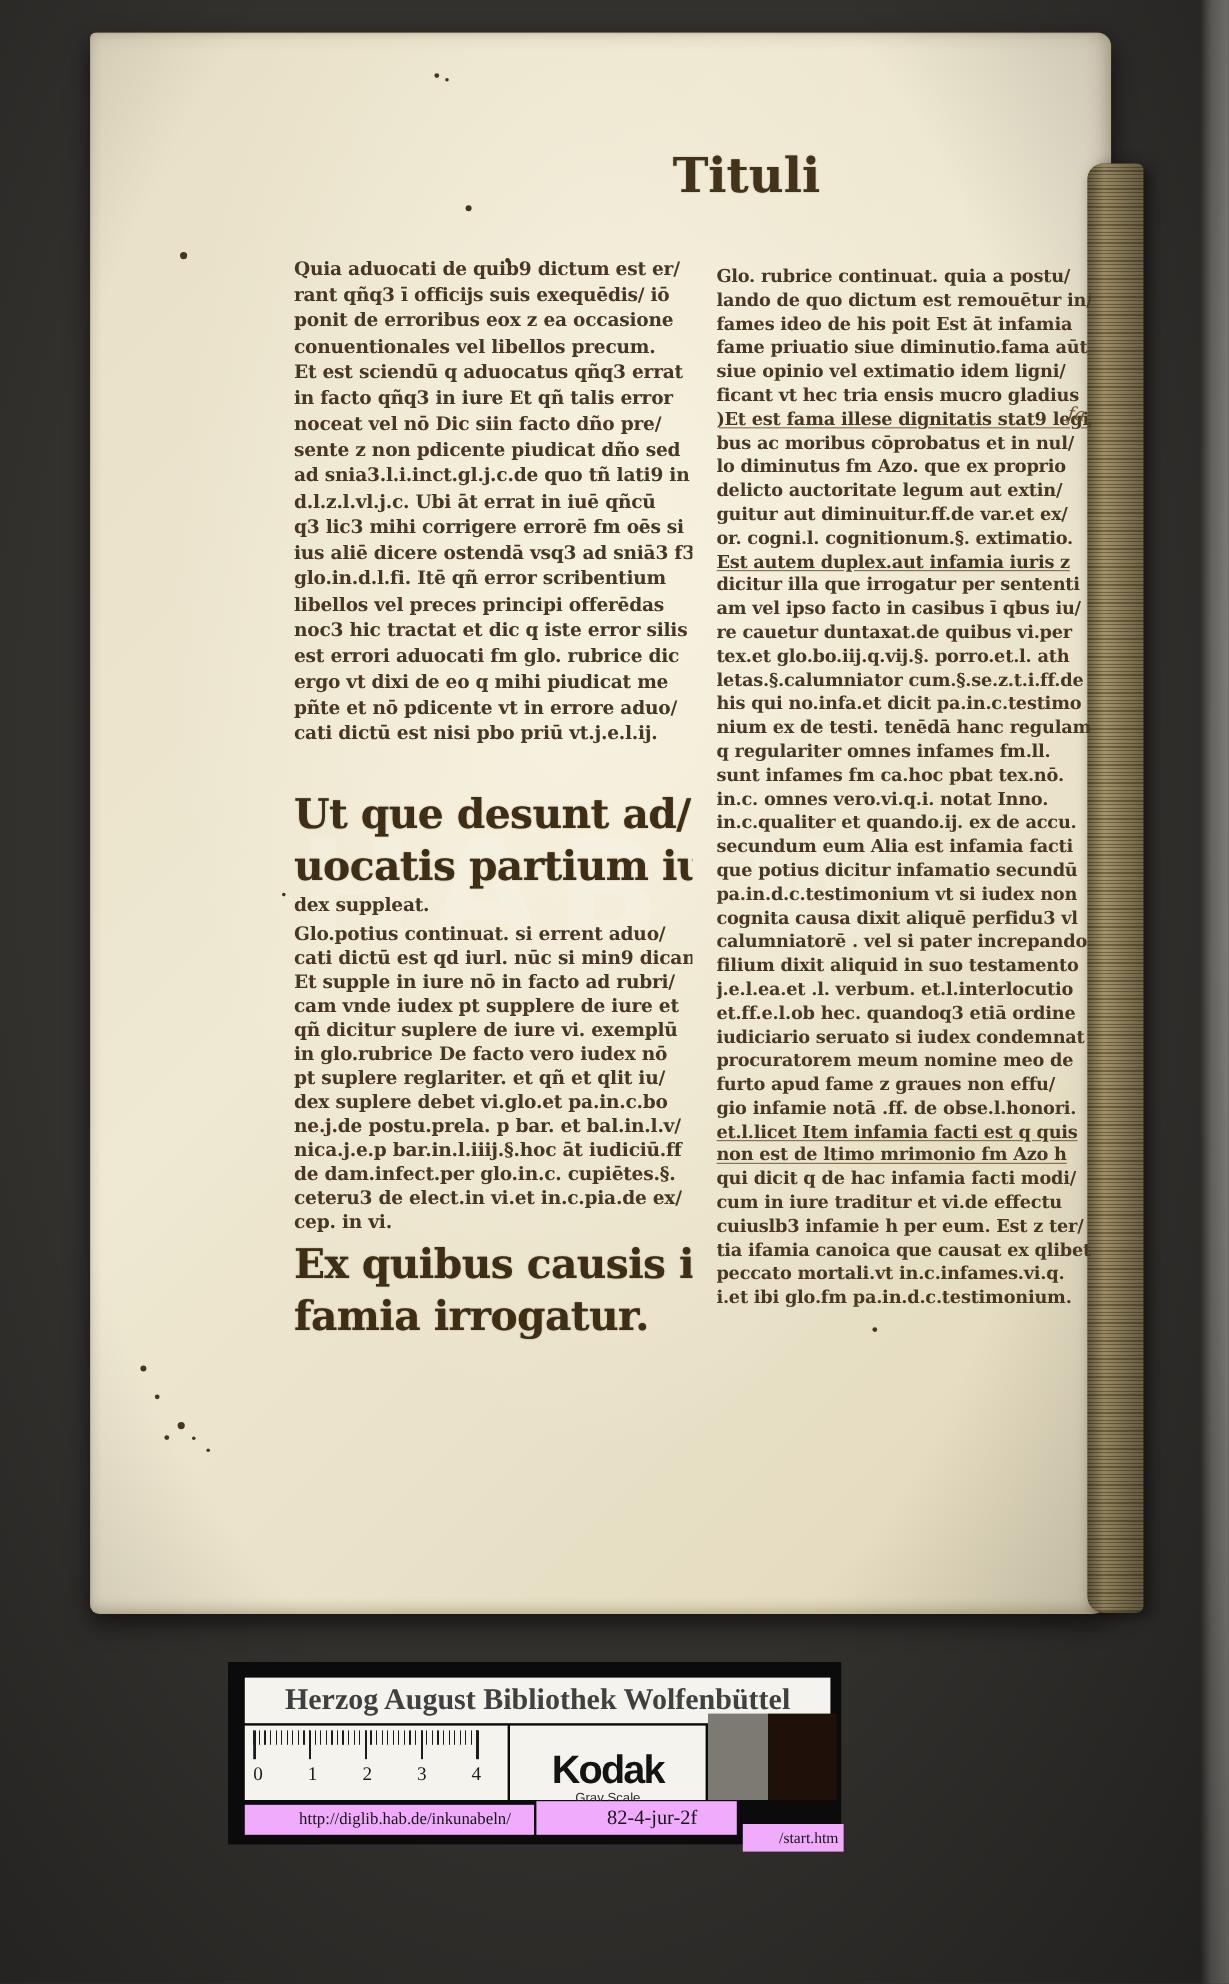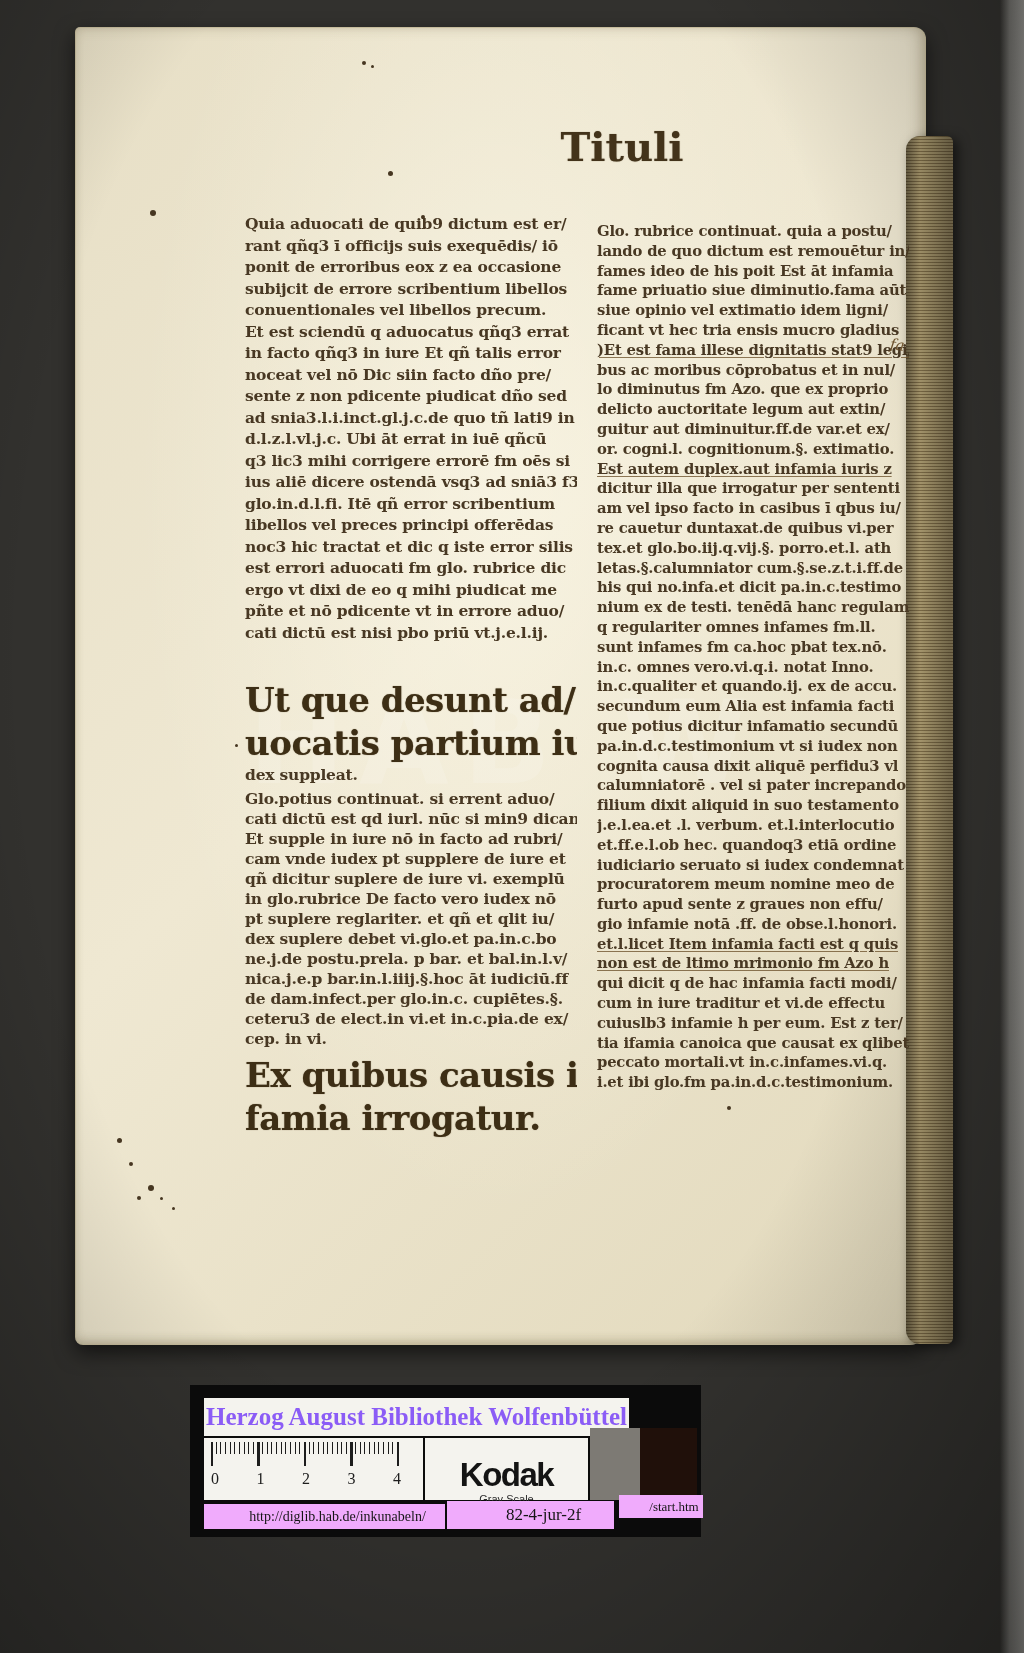--- a/index.html
+++ b/index.html
@@ -73,23 +73,23 @@
     font-style:italic;font-size:15px;color:#6d512c;transform:rotate(7deg);
   }
   .speck{position:absolute;background:#463621;border-radius:50%;z-index:6;}
   
   .footer-strip{
     position:absolute;left:190px;top:1385px;width:511px;height:152px;
     background:#0b0b0b;z-index:7;
   }
   .footer-strip > div{position:absolute;}
   .title-bar{
-    left:14px;top:13px;width:425px;height:38px;background:#f4f3ee;
+    left:14px;top:13px;width:488px;height:38px;background:#f4f3ee;
     display:flex;align-items:center;justify-content:center;
-    font-family:"Liberation Serif",serif;font-weight:700;font-size:25px;color:#8b5cf6;
+    font-family:"Liberation Serif",serif;font-weight:700;font-size:25px;color:#404040;
   }
   .ruler-card{left:14px;top:53px;width:219px;height:62px;background:#f4f3ee;}
   .ruler-ticks{
     position:absolute;left:7px;top:4px;width:200px;height:24px;
     background-image:
       repeating-linear-gradient(90deg,#1c1c1c 0 1px,rgba(0,0,0,0) 1px 4.65px),
       repeating-linear-gradient(90deg,#1c1c1c 0 2px,rgba(0,0,0,0) 2px 46.5px);
     background-size:188px 12px,189px 24px;
     background-repeat:no-repeat,no-repeat;
   }
@@ -105,40 +105,39 @@
   }
   .kodak-sub{font-family:Liberation Sans, sans-serif;font-size:11px;color:#2c2c2c;margin-top:0px;}
   .gray-patch{left:400px;top:43px;width:50px;height:72px;}
   .dark-patch{left:450px;top:43px;width:57px;height:72px;}
   .url-card,.shelf-card,.start-card{
     background:#f0abfc;display:flex;align-items:center;justify-content:center;
     font-family:"Liberation Serif",serif;color:#151515;padding-left:26px;
   }
   .url-card{left:14px;top:119px;width:215px;height:25px;font-size:14px;}
   .shelf-card{left:257px;top:116px;width:141px;height:28px;font-size:17px;text-align:right;}
-  .start-card{left:429px;top:110px;width:58px;height:23px;font-size:13px;}
+  .start-card{left:429px;top:135px;width:58px;height:23px;font-size:13px;}
 </style>
 </head>
 <body>
 
 <div class="scan-strip"></div>
 
 <div class="page"></div>
 <div class="fore-edge"></div>
 
 <div class="watermark">HAB W</div>
 
 <div class="txt page-title">Tituli</div>
 
 <div class="txt left-col">
   <div class="para1">
       <div class="tl">Quia aduocati de quib9 dictum est er/</div>
       <div class="tl">rant qñq3 ī officijs suis exequēdis/ iō</div>
       <div class="tl">ponit de erroribus eox z ea occasione</div>
-      <div class="tl">subijcit de errore scribentium libellos</div>
       <div class="tl">conuentionales vel libellos precum.</div>
       <div class="tl">Et est sciendū q aduocatus qñq3 errat</div>
       <div class="tl">in facto qñq3 in iure Et qñ talis error</div>
       <div class="tl">noceat vel nō Dic siin facto dño pre/</div>
       <div class="tl">sente z non pdicente piudicat dño sed</div>
       <div class="tl">ad snia3.l.i.inct.gl.j.c.de quo tñ lati9 in</div>
       <div class="tl">d.l.z.l.vl.j.c. Ubi āt errat in iuē qñcū</div>
       <div class="tl">q3 lic3 mihi corrigere errorē fm oēs si</div>
       <div class="tl">ius aliē dicere ostendā vsq3 ad sniā3 f3</div>
       <div class="tl">glo.in.d.l.fi. Itē qñ error scribentium</div>
@@ -203,21 +202,21 @@
     <div class="tl">secundum eum Alia est infamia facti</div>
     <div class="tl">que potius dicitur infamatio secundū</div>
     <div class="tl">pa.in.d.c.testimonium vt si iudex non</div>
     <div class="tl">cognita causa dixit aliquē perfidu3 vl</div>
     <div class="tl">calumniatorē . vel si pater increpando</div>
     <div class="tl">filium dixit aliquid in suo testamento</div>
     <div class="tl">j.e.l.ea.et .l. verbum. et.l.interlocutio</div>
     <div class="tl">et.ff.e.l.ob hec. quandoq3 etiā ordine</div>
     <div class="tl">iudiciario seruato si iudex condemnat</div>
     <div class="tl">procuratorem meum nomine meo de</div>
-    <div class="tl">furto apud sente z graues non effu/</div>
+    <div class="tl">furto apud fame z graues non effu/</div>
     <div class="tl">gio infamie notā .ff. de obse.l.honori.</div>
     <div class="tl">et.l.licet Item infamia facti est q quis</div>
     <div class="tl">non est de ltimo mrimonio fm Azo h</div>
     <div class="tl">qui dicit q de hac infamia facti modi/</div>
     <div class="tl">cum in iure traditur et vi.de effectu</div>
     <div class="tl">cuiuslb3 infamie h per eum. Est z ter/</div>
     <div class="tl">tia ifamia canoica que causat ex qlibet</div>
     <div class="tl">peccato mortali.vt in.c.infames.vi.q.</div>
     <div class="tl">i.et ibi glo.fm pa.in.d.c.testimonium.</div>
   </div>

